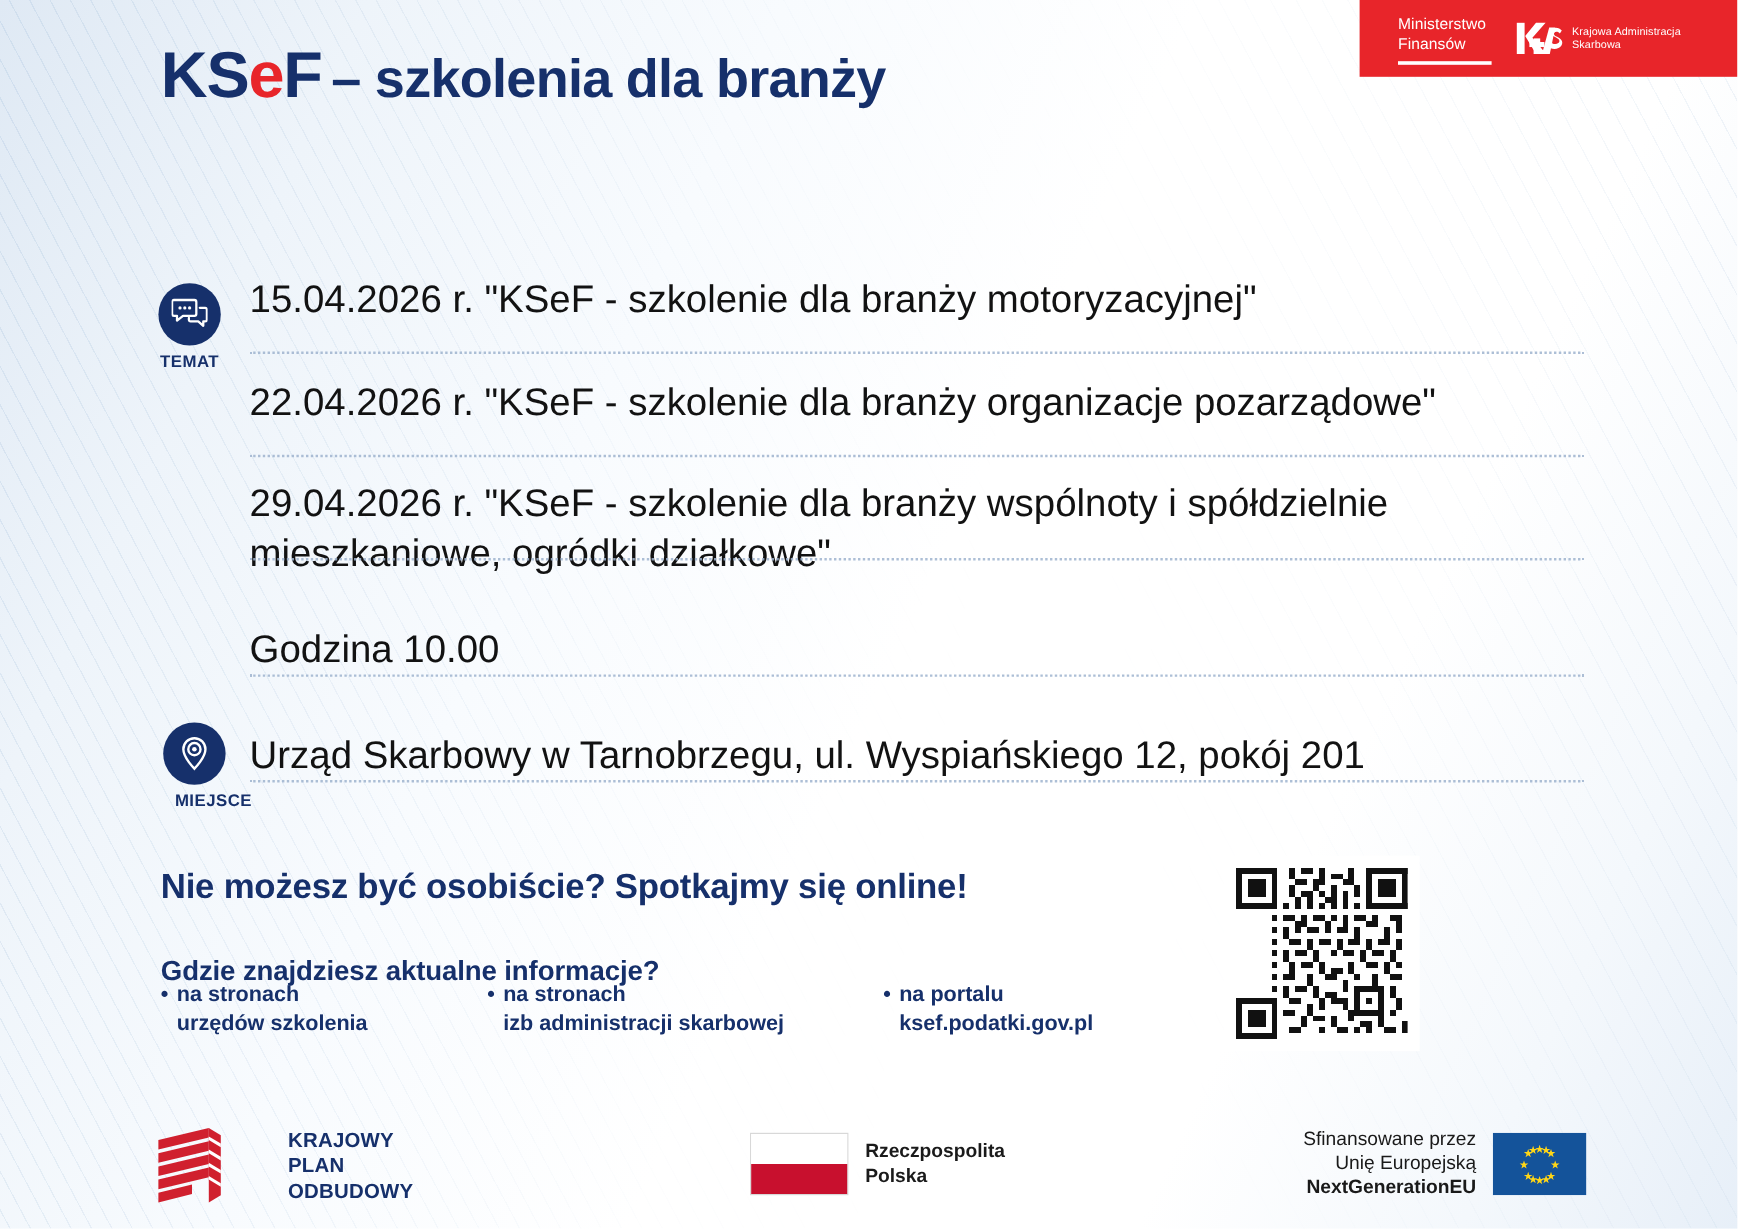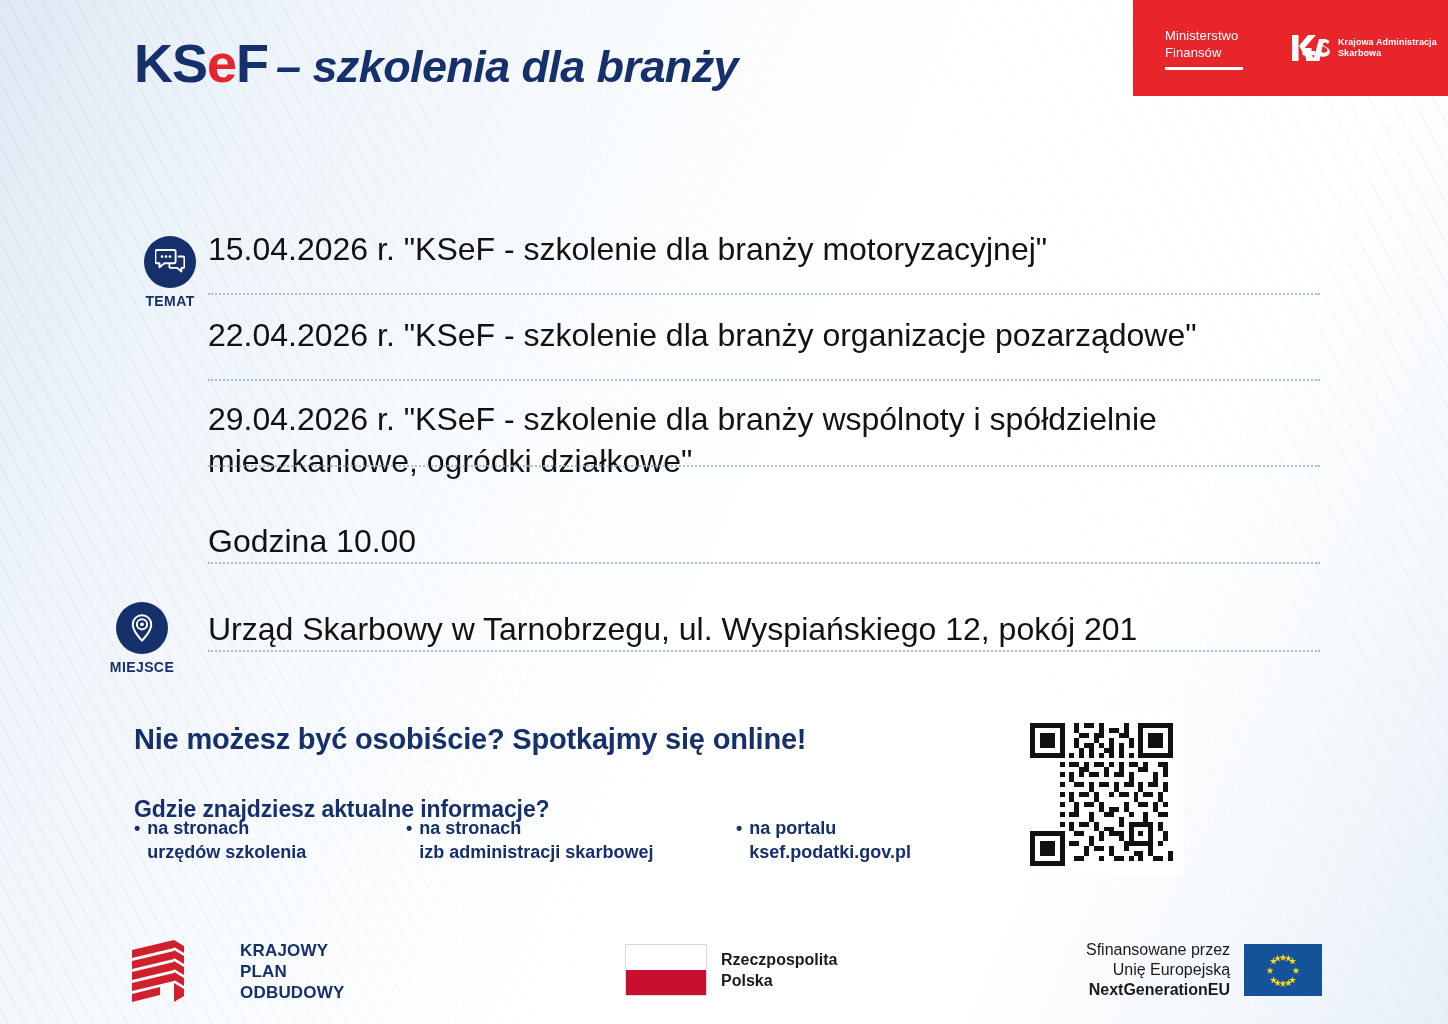--- a/index.html
+++ b/index.html
@@ -57,27 +57,26 @@
             mask-image: linear-gradient(260deg, rgba(0,0,0,0.85) 0%, rgba(0,0,0,0.35) 18%, rgba(0,0,0,0) 38%);
     pointer-events: none;
   }
 
   
   .mf-banner {
     position: absolute;
     top: 0;
     left: 1133px;
     width: 315px;
-    height: 96px;
+    height: 64px;
     background: #e8252a;
     display: flex;
     align-items: center;
     padding-left: 32px;
     box-sizing: border-box;
-    gap: 28px;
   }
   .mf-name {
     color: #ffffff;
     font-size: 13px;
     line-height: 15px;
     font-weight: 400;
     letter-spacing: 0.1px;
     padding-top: 2px;
   }
   .mf-rule {
@@ -93,21 +92,21 @@
   }
   .kas-mark {
     width: 40px;
     height: 34px;
     flex: none;
   }
   .kas-text {
     color: #ffffff;
     font-size: 9px;
     line-height: 11px;
-    font-weight: 700;
+    font-weight: 400;
     margin-left: 7px;
     letter-spacing: 0.1px;
   }
 
   
   .title-main {
     position: absolute;
     left: 134px;
     top: 36px;
     white-space: nowrap;
@@ -121,21 +120,20 @@
   }
   .title-ksef .red {
     color: #e8252a;
   }
   .title-rest {
     font-size: 45px;
     font-weight: 700;
     color: #16306b;
     letter-spacing: -0.6px;
     margin-left: 8px;
-    font-style: italic;
   }
   .title-sub {
     position: absolute;
     left: 134px;
     top: 142px;
     font-size: 40px;
     font-weight: 700;
     color: #16306b;
     letter-spacing: -0.4px;
     white-space: nowrap;
@@ -347,21 +345,21 @@
         <div>Krajowa Administracja</div>
         <div>Skarbowa</div>
       </div>
     </div>
   </div>
 
   <div class="title-main">
     <span class="title-ksef"><span>KS</span><span class="red">e</span><span>F</span></span><span class="title-rest">– szkolenia dla branży</span>
   </div>
 
-  <div class="icon-block" style="left:122px; top:236px;">
+  <div class="icon-block" style="left:110px; top:236px;">
     <div class="icon-circle">
       <svg width="30" height="28" viewBox="0 0 30 28">
         <path d="M2 2 h17 a1.6 1.6 0 0 1 1.6 1.6 v10 a1.6 1.6 0 0 1 -1.6 1.6 h-9.5 l-5 4 v-4 h-2.5 a1.6 1.6 0 0 1 -1.6 -1.6 v-10 A1.6 1.6 0 0 1 2 2 Z" fill="none" stroke="#ffffff" stroke-width="1.9" stroke-linejoin="round"></path>
         <circle cx="7" cy="8.6" r="1.35" fill="#ffffff"></circle>
         <circle cx="11" cy="8.6" r="1.35" fill="#ffffff"></circle>
         <circle cx="15" cy="8.6" r="1.35" fill="#ffffff"></circle>
         <path d="M23.5 8.5 h4.5 a1.4 1.4 0 0 1 1.4 1.4 v8.6 a1.4 1.4 0 0 1 -1.4 1.4 h-1.6 v3.6 l-4.2 -3.6 h-6.4 a1.4 1.4 0 0 1 -1.4 -1.4 v-1.6" fill="none" stroke="#ffffff" stroke-width="1.9" stroke-linejoin="round" stroke-linecap="round"></path>
       </svg>
     </div>
     <div class="icon-caption">TEMAT</div>
@@ -373,21 +371,21 @@
   <div class="row-text" style="top:314px;">22.04.2026 r. "KSeF - szkolenie dla branży organizacje pozarządowe"</div>
   <div class="dotted-rule" style="top:379px;"></div>
 
   <div class="row-text" style="top:398px; width:1130px;">29.04.2026 r. "KSeF - szkolenie dla branży wspólnoty i spółdzielnie mieszkaniowe, ogródki działkowe"</div>
   <div class="dotted-rule" style="top:465px;"></div>
 
 
   <div class="row-text" style="top:520px;">Godzina 10.00</div>
   <div class="dotted-rule" style="top:562px;"></div>
 
-  <div class="icon-block" style="left:94px; top:602px;">
+  <div class="icon-block" style="left:114px; top:602px;text-align:right;">
     <div class="icon-circle">
       <svg width="26" height="30" viewBox="0 0 26 30">
         <path d="M13 2.2 C7.9 2.2 3.8 6.3 3.8 11.4 C3.8 18.4 13 27.6 13 27.6 C13 27.6 22.2 18.4 22.2 11.4 C22.2 6.3 18.1 2.2 13 2.2 Z" fill="none" stroke="#ffffff" stroke-width="2"></path>
         <circle cx="13" cy="11.3" r="5.1" fill="none" stroke="#ffffff" stroke-width="2"></circle>
         <circle cx="13" cy="11.3" r="1.9" fill="#ffffff"></circle>
       </svg>
     </div>
     <div class="icon-caption">MIEJSCE</div>
   </div>
 

